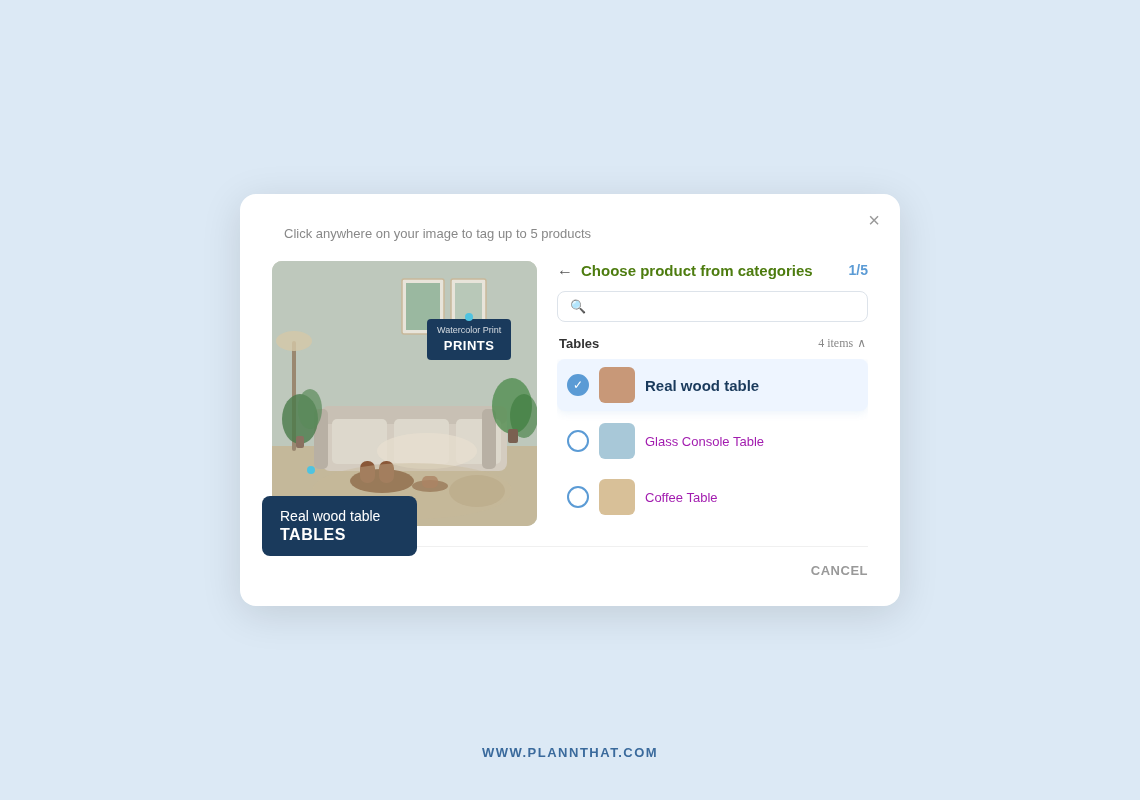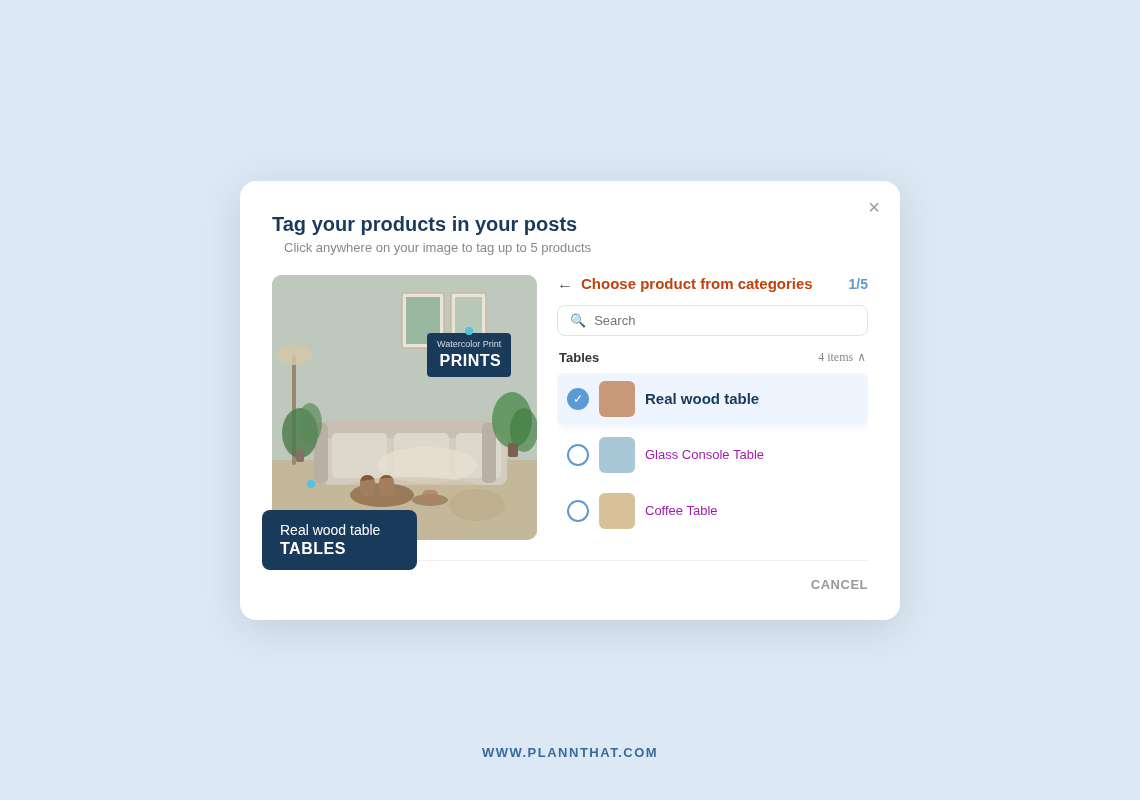--- a/index.html
+++ b/index.html
@@ -99,24 +99,23 @@
       background: #4fc3e0;
       border-radius: 50%;
     }
 
     .image-tag-top .tag-title {
       font-size: 9px;
       opacity: 0.8;
     }
 
     .image-tag-top .tag-cat {
-      font-size: 16px;
+      font-size: 13px;
       font-weight: 700;
       letter-spacing: 0.5px;
-      text-align: right;
     }
 
     
     .image-tag-bottom-dot {
       position: absolute;
       bottom: 52px;
       left: 35px;
       width: 8px;
       height: 8px;
       background: #4fc3e0;
@@ -165,21 +164,21 @@
 
     .back-arrow {
       color: #555;
       font-size: 16px;
       cursor: pointer;
     }
 
     .panel-title {
       font-size: 15px;
       font-weight: 700;
-      color: #c2410c;
+      color: #4d7c0f;
       flex: 1;
     }
 
     .panel-count {
       font-size: 14px;
       color: #5b9bd5;
       font-weight: 600;
     }
 
     .search-box {
@@ -357,21 +356,20 @@
       width: 100%;
       height: 100%;
     }
   </style>
 </head>
 <body>
 
 <div class="modal">
   <button class="modal-close">×</button>
 
-  <div class="modal-title">Tag your products in your posts</div>
   <div class="modal-subtitle">Click anywhere on your image to tag up to 5 products</div>
 
   <div class="modal-body">
 
     <div class="image-panel">
       <div class="product-image">
         
         <svg class="room-svg" viewBox="0 0 265 265" xmlns="http://www.w3.org/2000/svg">
 
           <rect width="265" height="265" fill="#d0cdc0"></rect>
@@ -438,21 +436,20 @@
     <div class="right-panel">
 
       <div class="panel-header">
         <span class="back-arrow">←</span>
         <span class="panel-title">Choose product from categories</span>
         <span class="panel-count">1/5</span>
       </div>
 
       <div class="search-box">
         <span class="search-icon">🔍</span>
-        <input class="search-input" type="text" placeholder="Search" style="">
       </div>
 
       <div class="category-header">
         <span class="category-name">Tables</span>
         <div class="category-meta">
           <span>4 items</span>
           <span class="chevron-up">∧</span>
         </div>
       </div>
 

